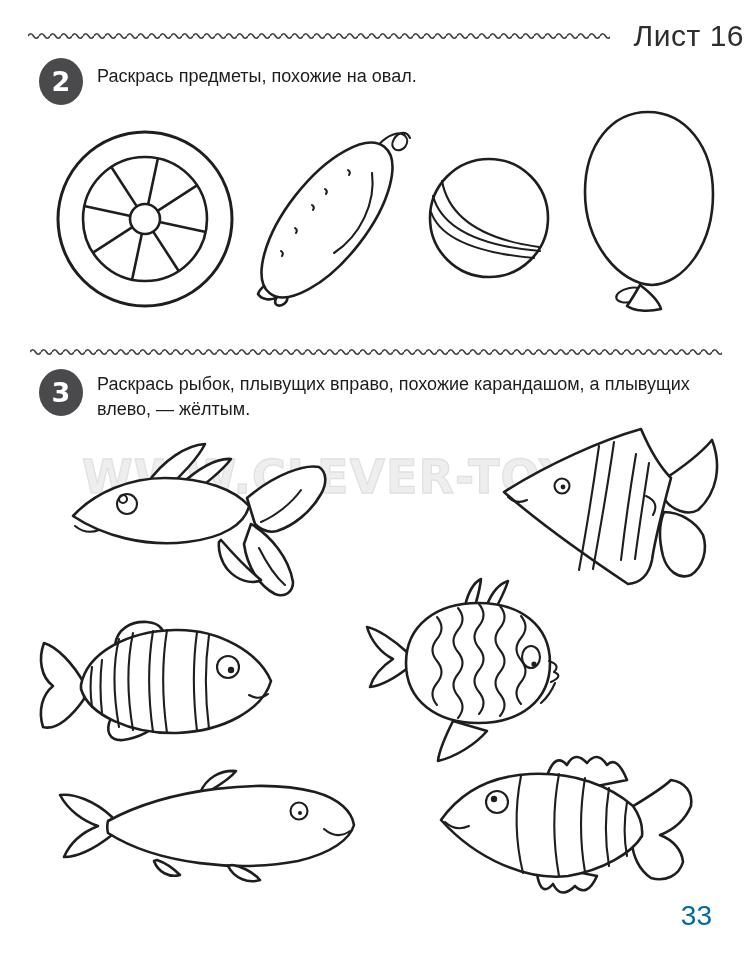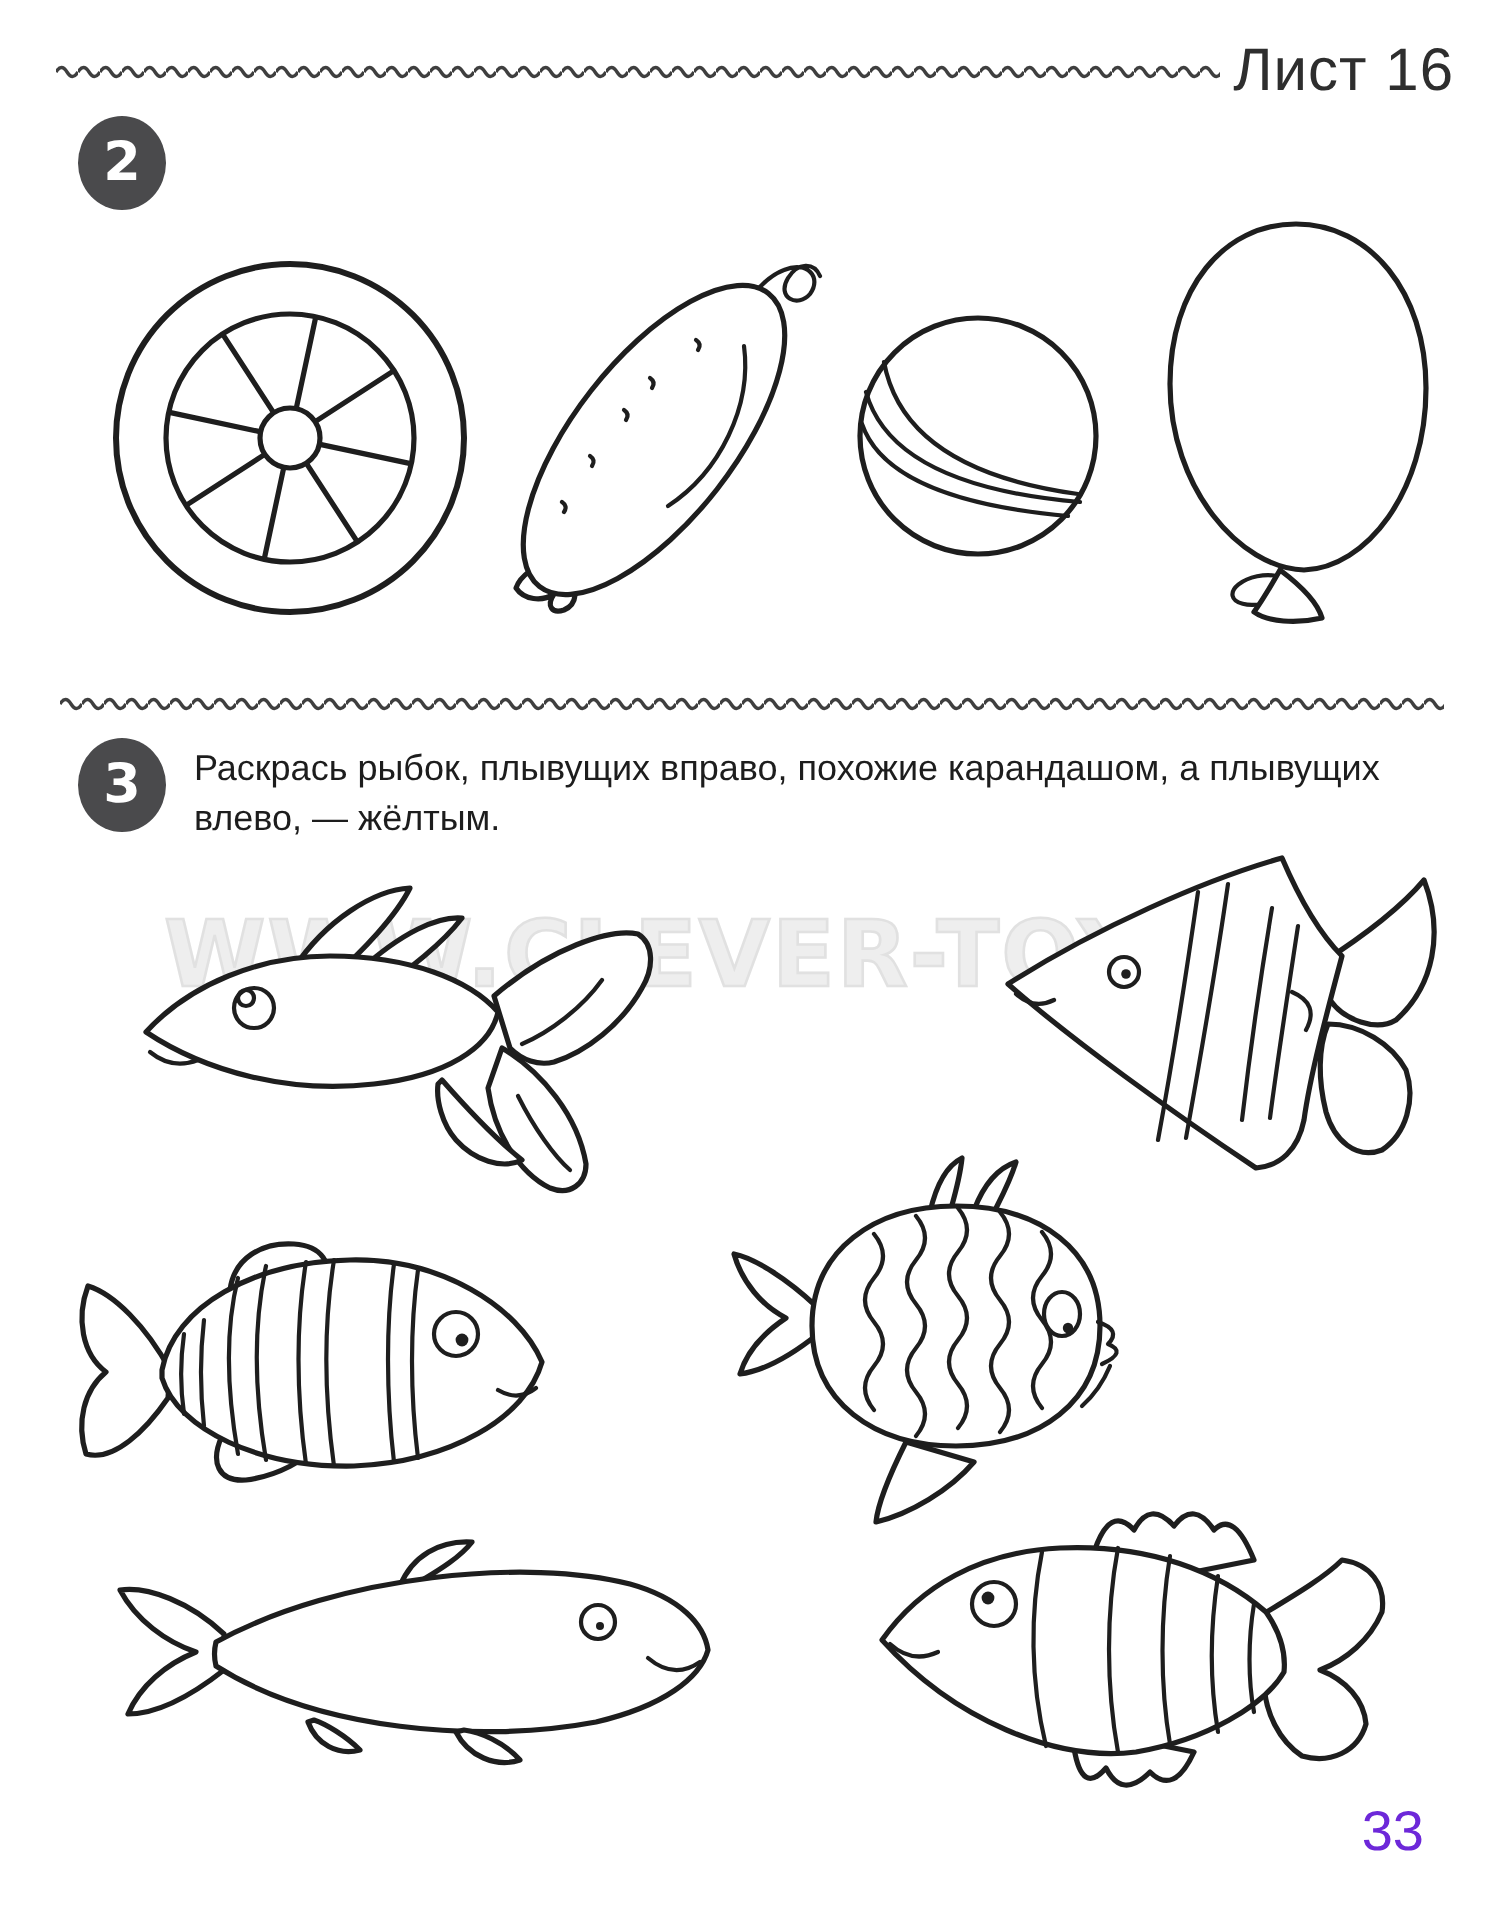--- a/index.html
+++ b/index.html
@@ -2,40 +2,40 @@
 <html><head>
 <meta charset="utf-8">
 <style>
   * { margin:0; padding:0; box-sizing:border-box; }
   html,body { background:#ffffff; }
   #page {
     position:relative; width:754px; height:960px; background:#ffffff;
     overflow:hidden; font-family:"Liberation Sans","DejaVu Sans",sans-serif; color:#1f1f1f;
   }
   .sheet-label {
-    position:absolute; top:19px; right:27px; font-size:30px; color:#2e2e2e;
+    position:absolute; top:19px; right:10px; font-size:30px; color:#2e2e2e;
     letter-spacing:0.5px;
   }
   .wave { position:absolute; }
   .wave path { stroke:#3f3f3f; stroke-width:1.7; fill:none; }
   .badge {
     position:absolute; width:44px; height:47px; border-radius:50%;
     background:#4a4a4c; color:#ffffff; display:flex; align-items:center; justify-content:center;
     font-size:27px; font-weight:bold; font-family:"DejaVu Sans",sans-serif; z-index:2;
   }
   .instruction {
     position:absolute; font-size:18px; line-height:25px; color:#1d1d1d; z-index:2;
   }
   .watermark {
     position:absolute; left:82px; top:450px; z-index:0; white-space:nowrap;
     font-family:"DejaVu Sans",sans-serif; font-weight:700; font-size:46px; letter-spacing:1px;
     color:#eeeeee; -webkit-text-stroke:1.3px #e1e1e1;
   }
   .page-number {
-    position:absolute; right:42px; top:900px; font-size:28px; color:#6d28d9;
+    position:absolute; right:42px; top:900px; font-size:28px; color:#0369a1;
   }
   svg.art { position:absolute; overflow:visible; z-index:1; }
   svg.art path, svg.art circle, svg.art ellipse, svg.art line {
     stroke:#1e1e1e; stroke-width:2.6; fill:none; stroke-linecap:round; stroke-linejoin:round;
   }
   svg.art .f   { fill:#ffffff; }
   svg.art .thin{ stroke-width:2.1; }
   svg.art .dot { fill:#1e1e1e; stroke:none; }
 </style>
 </head>
@@ -50,20 +50,21 @@
       <pattern id="wp1" width="11" height="12" patternUnits="userSpaceOnUse">
         <path d="M0,6 Q2.75,1.5 5.5,6 T11,6"></path>
       </pattern>
     </defs>
     <rect width="582" height="12" fill="url(#wp1)"></rect>
   </svg>
 
   <div class="badge" style="left:39px;top:58px">
     <span>2</span>
   </div>
+  <div class="instruction" style="left:97px;top:64px;width:600px">Раскрась предметы, похожие на овал.</div>
 
   <svg class="art" style="left:55px;top:129px" width="185" height="185" viewBox="0 0 185 185">
     <circle cx="90" cy="90" r="87" style="stroke-width:3"></circle>
     <circle cx="90" cy="90" r="62"></circle>
     <line x1="105.6" y1="93.3" x2="149.7" y2="102.7"></line>
     <line x1="98.7" y1="103.4" x2="123.2" y2="141.2"></line>
     <line x1="86.7" y1="105.6" x2="77.3" y2="149.7"></line>
     <line x1="76.6" y1="98.7" x2="38.8" y2="123.2"></line>
     <line x1="74.4" y1="86.7" x2="30.3" y2="77.3"></line>
     <line x1="81.3" y1="76.6" x2="56.8" y2="38.8"></line>

